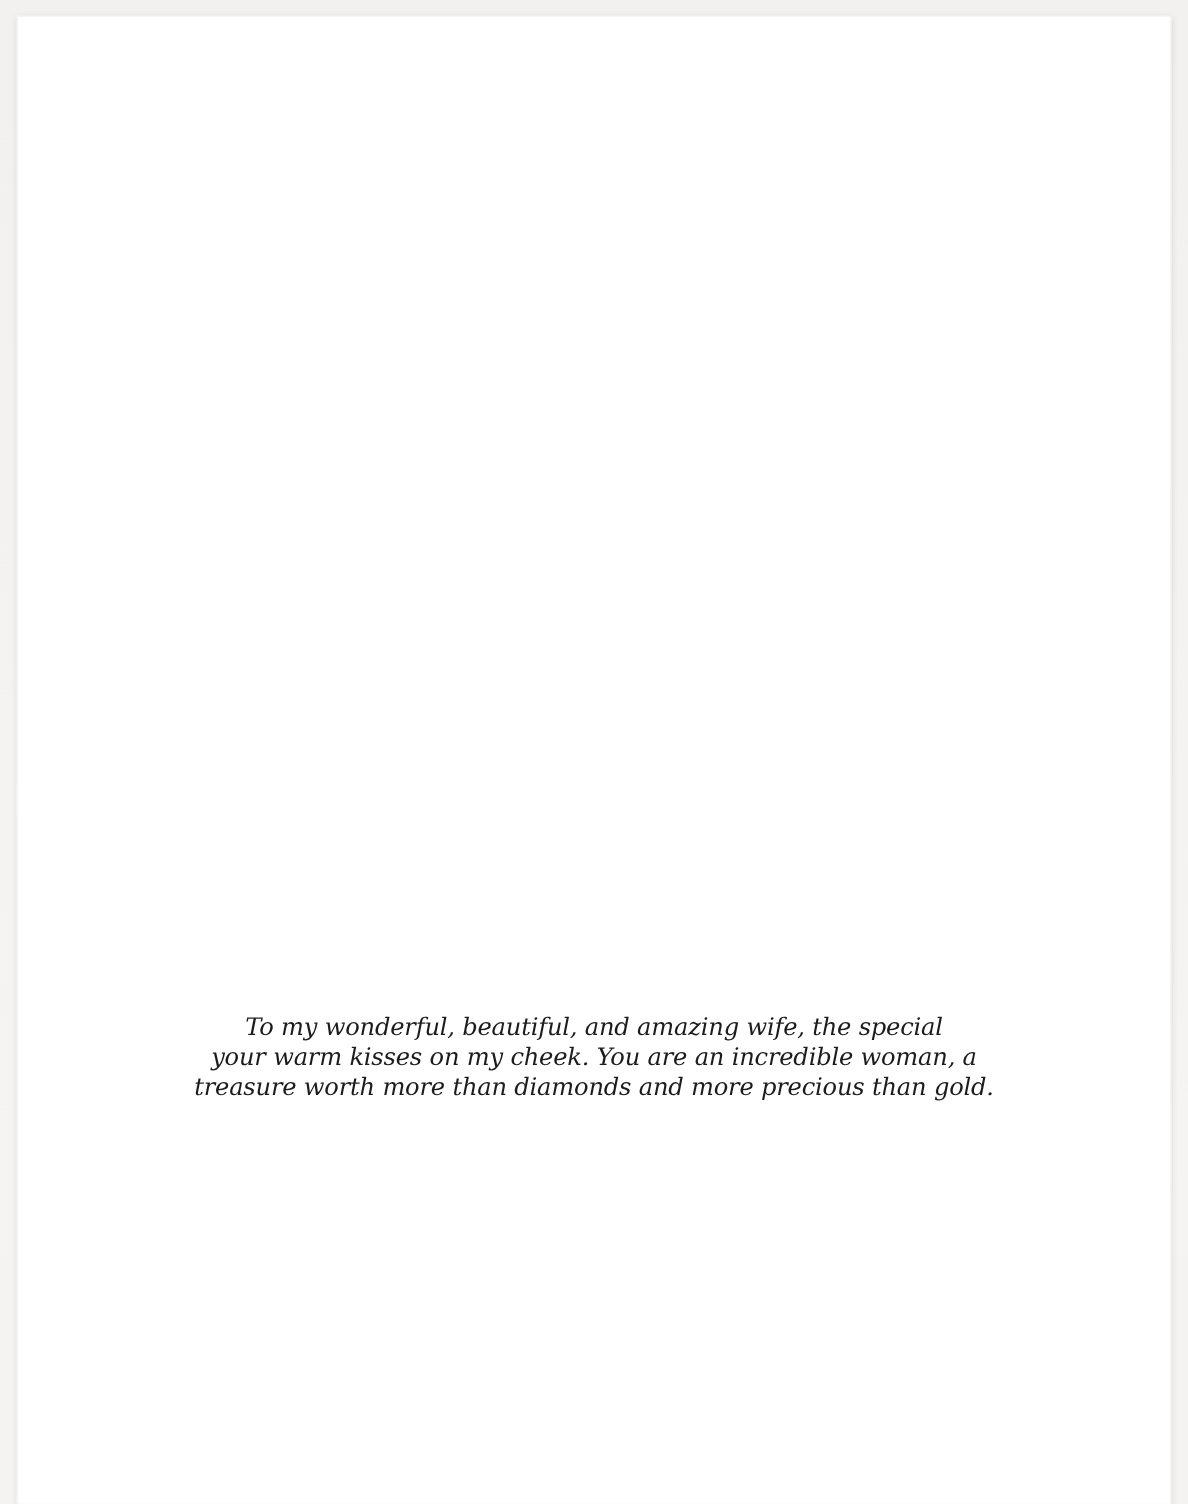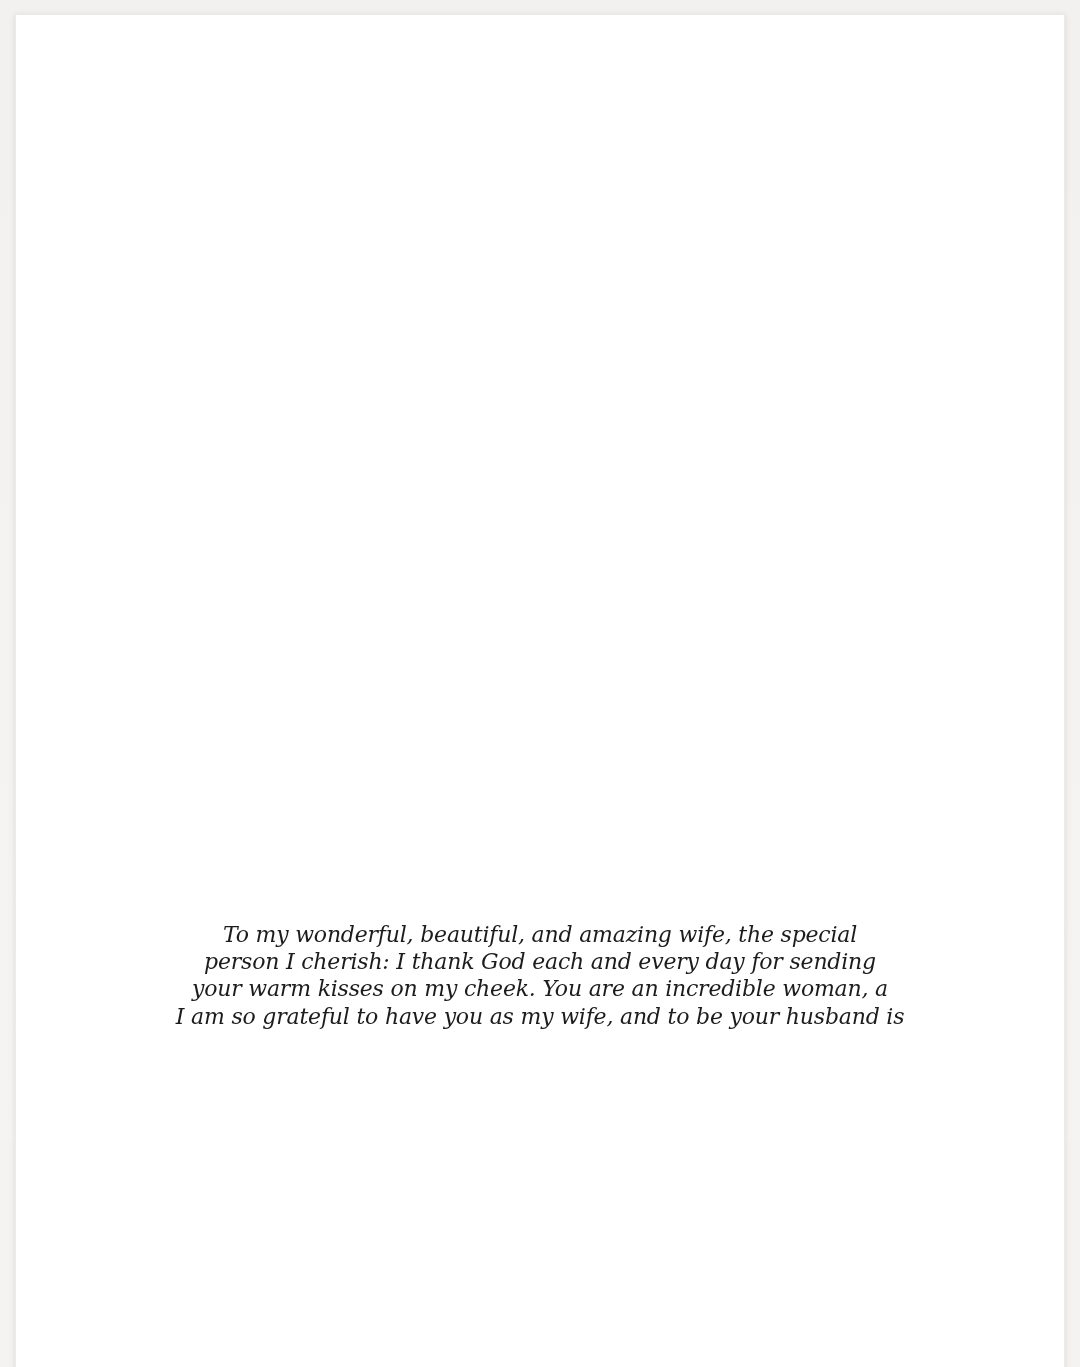--- a/index.html
+++ b/index.html
@@ -42,18 +42,17 @@
     white-space: nowrap;
   }
 </style>
 </head>
 <body>
 
 <div class="workspace">
   <div class="card-page">
     <div class="message-block">
       <div class="message-line">To my wonderful, beautiful, and amazing wife, the special</div>
-      <div class="message-line">person I cherish: I thank God each and every day for sending</div>
       <div class="message-line">your warm kisses on my cheek. You are an incredible woman, a</div>
-      <div class="message-line">I am so grateful to have you as my wife, and to be your husband is</div>
+      <div class="message-line">treasure worth more than diamonds and more precious than gold.</div>
     </div>
   </div>
 </div>
 
 </body></html>

